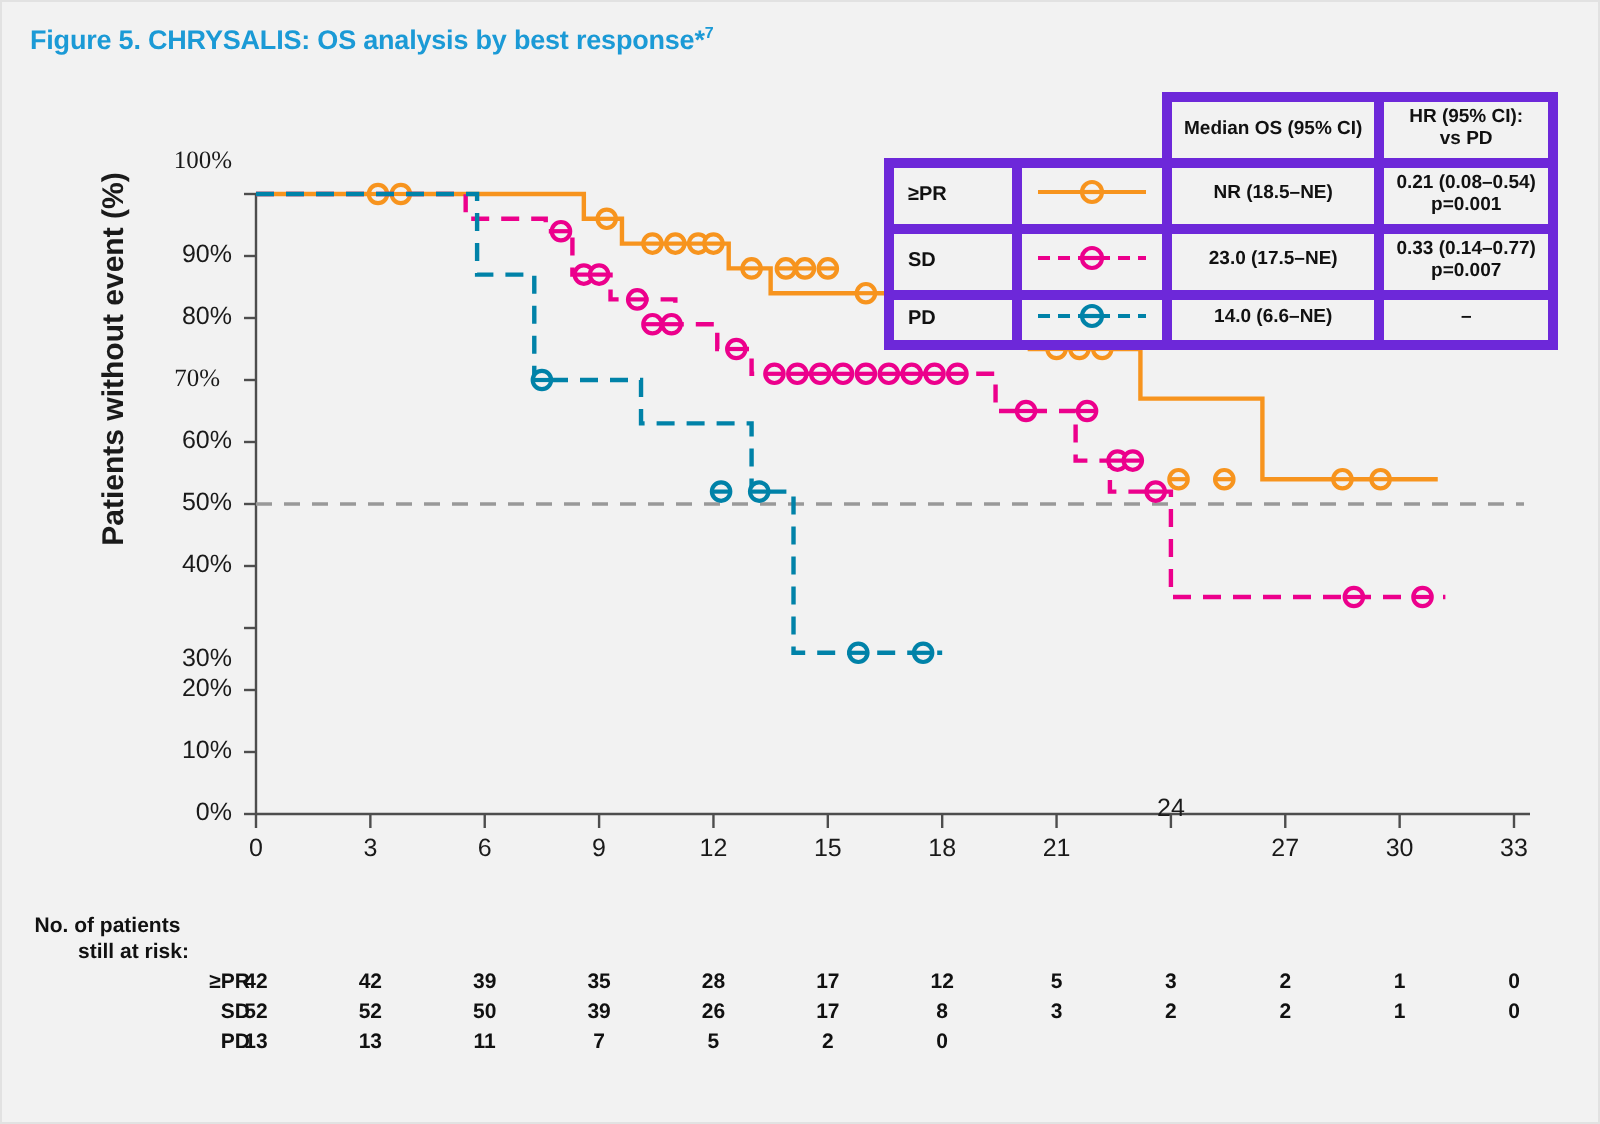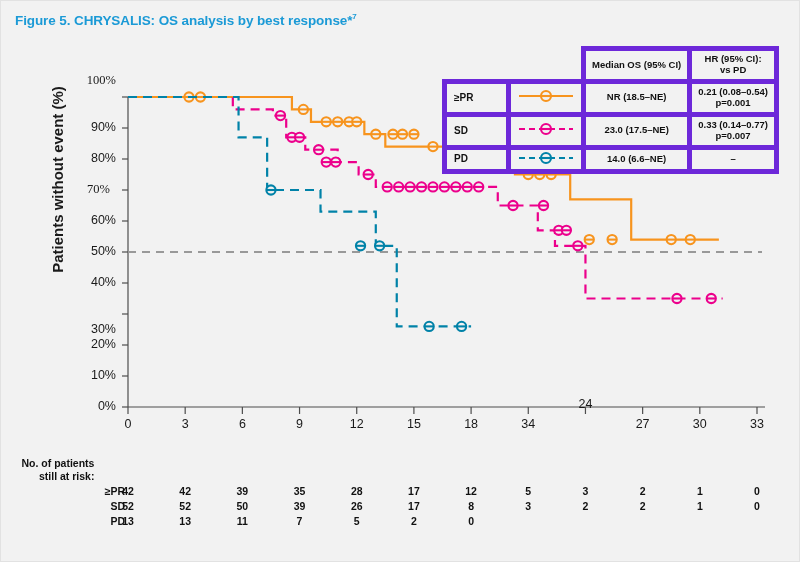--- a/index.html
+++ b/index.html
@@ -56,21 +56,21 @@
   }
   #legend-table td.grp{text-align:left;width:46px;padding-left:7px;font-size:10px;}
   #legend-table td.swatch{width:62px;padding:0 4px;}
   #legend-table th{height:22px;}
   .hdr-blank{border-left:none !important;border-top:none !important;background:#f2f2f2;}
 
   
   #risk-title{
     position:absolute;left:12px;top:456px;
     font-size:10.5px;font-weight:bold;color:#111;line-height:1.25;
-    text-align:right;
+    text-align:center;
   }
   #risk-title .l2{display:block;padding-left:26px;}
   #risk-table{
     position:absolute;left:0px;top:484px;
     font-size:10.5px;font-weight:bold;color:#111;
   }
   #risk-table .row{position:absolute;height:14px;width:800px;}
   #risk-table .rl{
     position:absolute;width:60px;text-align:right;left:64px;
   }
@@ -236,21 +236,21 @@
       <div class="ytick-label" style="left: 69px; top: 72px; font-family: Liberation Serif, serif;">100%</div>
     </div>
   <div id="xtick-labels">
       <div class="xtick-label" style="left: 112px; top: 416px;">0</div>
       <div class="xtick-label" style="left: 169.182px; top: 416px;">3</div>
       <div class="xtick-label" style="left: 226.364px; top: 416px;">6</div>
       <div class="xtick-label" style="left: 283.545px; top: 416px;">9</div>
       <div class="xtick-label" style="left: 340.727px; top: 416px;">12</div>
       <div class="xtick-label" style="left: 397.909px; top: 416px;">15</div>
       <div class="xtick-label" style="left: 455.091px; top: 416px;">18</div>
-      <div class="xtick-label" style="left: 512.273px; top: 416px;">34</div>
+      <div class="xtick-label" style="left: 512.273px; top: 416px;">21</div>
       <div class="xtick-label" style="left: 569.455px; top: 396px;">24</div>
       <div class="xtick-label" style="left: 626.636px; top: 416px;">27</div>
       <div class="xtick-label" style="left: 683.818px; top: 416px;">30</div>
       <div class="xtick-label" style="left: 741px; top: 416px;">33</div>
     </div>
 </div>
 
 <table id="legend-table">
   <thead>
     <tr>

